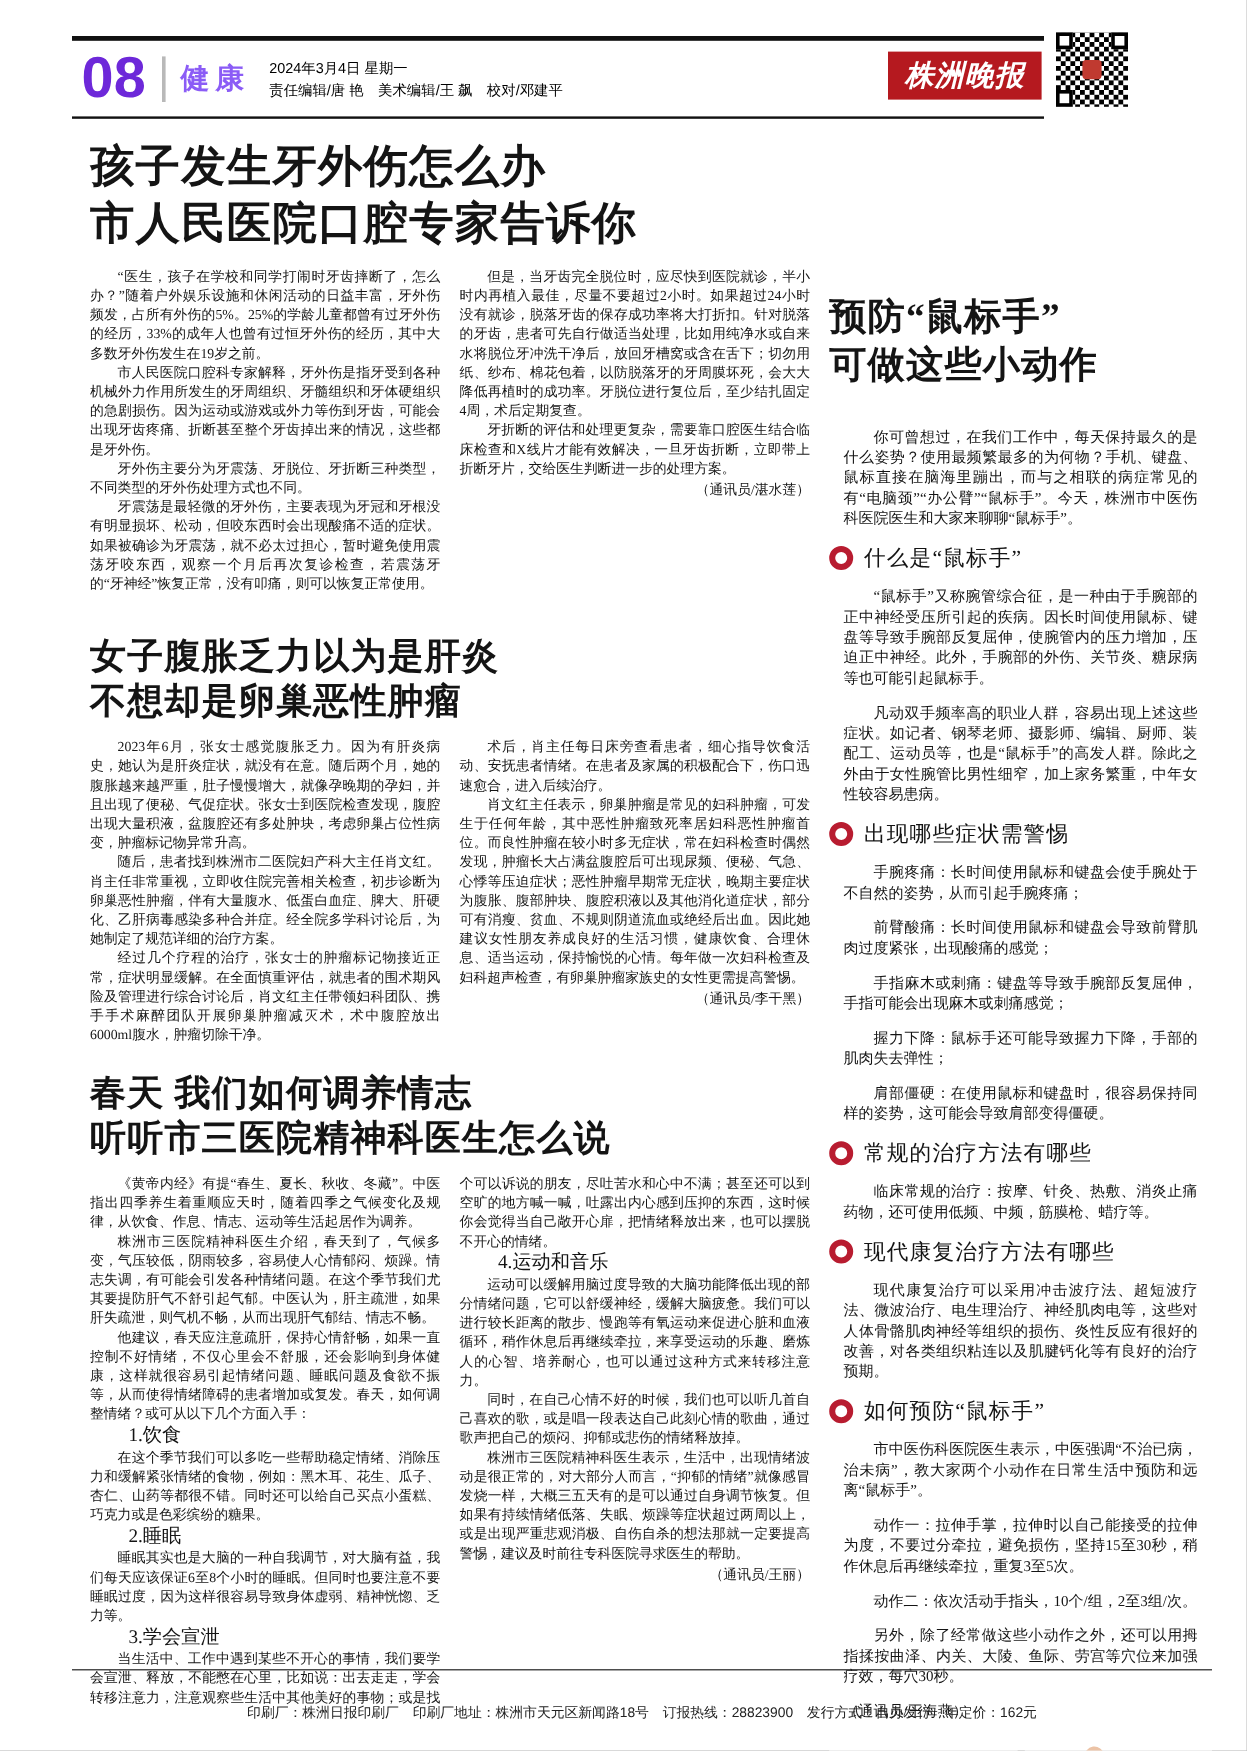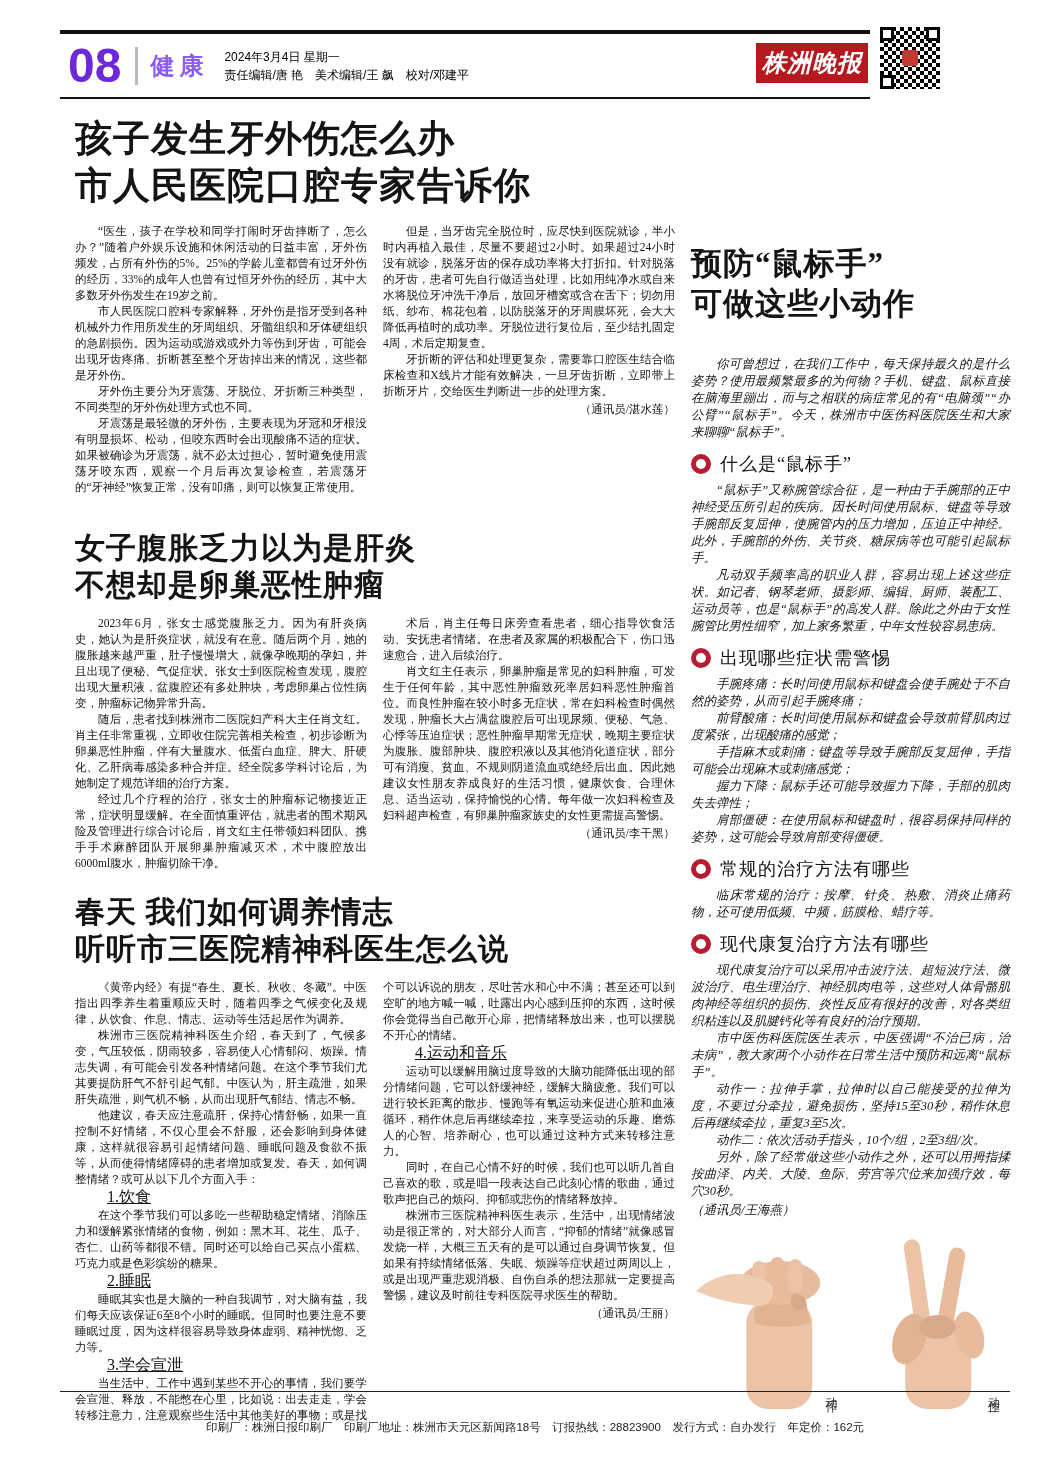--- a/index.html
+++ b/index.html
@@ -13,21 +13,21 @@
   .hdr-rule-bottom { width:810px; height:2px; background:#111; }
   .hdr-row { position:relative; height:56px; padding:4px 0 3px 8px;
              display:flex; align-items:center; }
   .page-num { font-family:"Liberation Sans", sans-serif; font-weight:bold;
               font-size:48px; color:#6d28d9; line-height:1; }
   .hdr-vbar { width:3px; height:38px; background:#b9b9b9; margin:0 12px 0 14px; }
   .section-name { font-family:"Liberation Sans", sans-serif; font-weight:bold;
                   font-size:24px; color:#8b5cf6; letter-spacing:5px; line-height:1; }
   .hdr-meta { margin-left:16px; font-family:"Liberation Sans", sans-serif;
               font-size:12px; color:#000000; line-height:1.5; }
-  .hdr-logo { position:absolute; right:142px; top:9px; width:112px; height:40px;
+  .hdr-logo { position:absolute; right:142px; top:9px; width:128px; height:40px;
               background:#b5191f; color:#fff; display:flex; align-items:center;
               justify-content:center; font-weight:bold; font-style:italic;
               font-size:24px; letter-spacing:1px; }
   .hdr-qr { position:absolute; right:70px; top:-7px; width:60px; height:62px;
             background: conic-gradient(#000 25%, #fff 0 50%, #000 0 75%, #fff 0) 0 0/8px 8px; }
   .hdr-qr .finder { position:absolute; width:14px; height:14px; background:#fff;
                     border:3px solid #000; box-sizing:border-box; }
   .hdr-qr .f1{ left:0; top:0; } .hdr-qr .f2{ right:0; top:0; } .hdr-qr .f3{ left:0; bottom:0; }
   .hdr-qr .seal { position:absolute; left:22px; top:23px; width:16px; height:16px;
                   background:#c03a30; border-radius:3px; }
@@ -46,28 +46,28 @@
   .a1-title { font-family:"Liberation Sans", sans-serif; font-weight:700;
               font-size:37px; line-height:47px; letter-spacing:1px; margin:4px 0 14px 0; }
   .serif-title { font-weight:bold; font-size:30px; line-height:37px;
                  letter-spacing:1px; margin:0 0 12px 0; }
   .a1-body { height:288px; }
   .a2-body { height:258px; }
   .a3-body { height:452px; }
   .art2 { margin-top:18px; }
   .art3 { margin-top:20px; }
   .sub-head { font-size:16px; line-height:20px; margin:7px 0 5px 0;
-              text-indent:0; break-inside:avoid;text-decoration:underline; }
+              text-indent:0; break-inside:avoid; }
 
   
   .sb { padding-top:133px; }
   .sb-title { font-weight:bold; font-size:31px; line-height:40px;
               letter-spacing:1px; margin:0 0 32px 0; }
-  .sb p { margin:0; font-size:12.5px; line-height:17px; text-indent:2em;
-          text-align:justify;font-style:italic; }
+  .sb p { margin:12px; font-size:12.5px; line-height:17px; text-indent:2em;
+          text-align:justify; }
   .sb-head { font-size:18px; letter-spacing:1px; margin:11px 0 6px 0;
              display:flex; align-items:center; }
   .ring-icon { width:10px; height:10px; border:5px solid #b81c30;
                border-radius:50%; display:inline-block; margin-right:9px; flex:none; }
   .sb .byline { font-size:12.5px; }
 
   .photos { display:flex; gap:6px; margin-top:12px; height:178px; }
   .photo { flex:1; position:relative; background:#fff; }
   .photo svg { width:100%; height:100%; }
   .photo-cap { position:absolute; right:8px; bottom:10px; writing-mode:vertical-rl;
@@ -193,20 +193,24 @@
           <span>常规的治疗方法有哪些</span>
         </div>
         <p>临床常规的治疗：按摩、针灸、热敷、消炎止痛药物，还可使用低频、中频，筋膜枪、蜡疗等。</p>
 
         <div class="sb-head">
           <span class="ring-icon"></span>
           <span>现代康复治疗方法有哪些</span>
         </div>
         <p>现代康复治疗可以采用冲击波疗法、超短波疗法、微波治疗、电生理治疗、神经肌肉电等，这些对人体骨骼肌肉神经等组织的损伤、炎性反应有很好的改善，对各类组织粘连以及肌腱钙化等有良好的治疗预期。</p>
 
+        <div class="sb-head">
+          <span class="ring-icon"></span>
+          <span>如何预防“鼠标手”</span>
+        </div>
         <p>市中医伤科医院医生表示，中医强调“不治已病，治未病”，教大家两个小动作在日常生活中预防和远离“鼠标手”。</p>
         <p>动作一：拉伸手掌，拉伸时以自己能接受的拉伸为度，不要过分牵拉，避免损伤，坚持15至30秒，稍作休息后再继续牵拉，重复3至5次。</p>
         <p>动作二：依次活动手指头，10个/组，2至3组/次。</p>
         <p>另外，除了经常做这些小动作之外，还可以用拇指揉按曲泽、内关、大陵、鱼际、劳宫等穴位来加强疗效，每穴30秒。</p>
         <p class="byline">（通讯员/王海燕）</p>
 
         <div class="photos">
           <div class="photo">
             <svg viewBox="0 0 150 178">
               <rect x="52" y="70" width="66" height="108" rx="22" fill="#ecc3a6"></rect>

